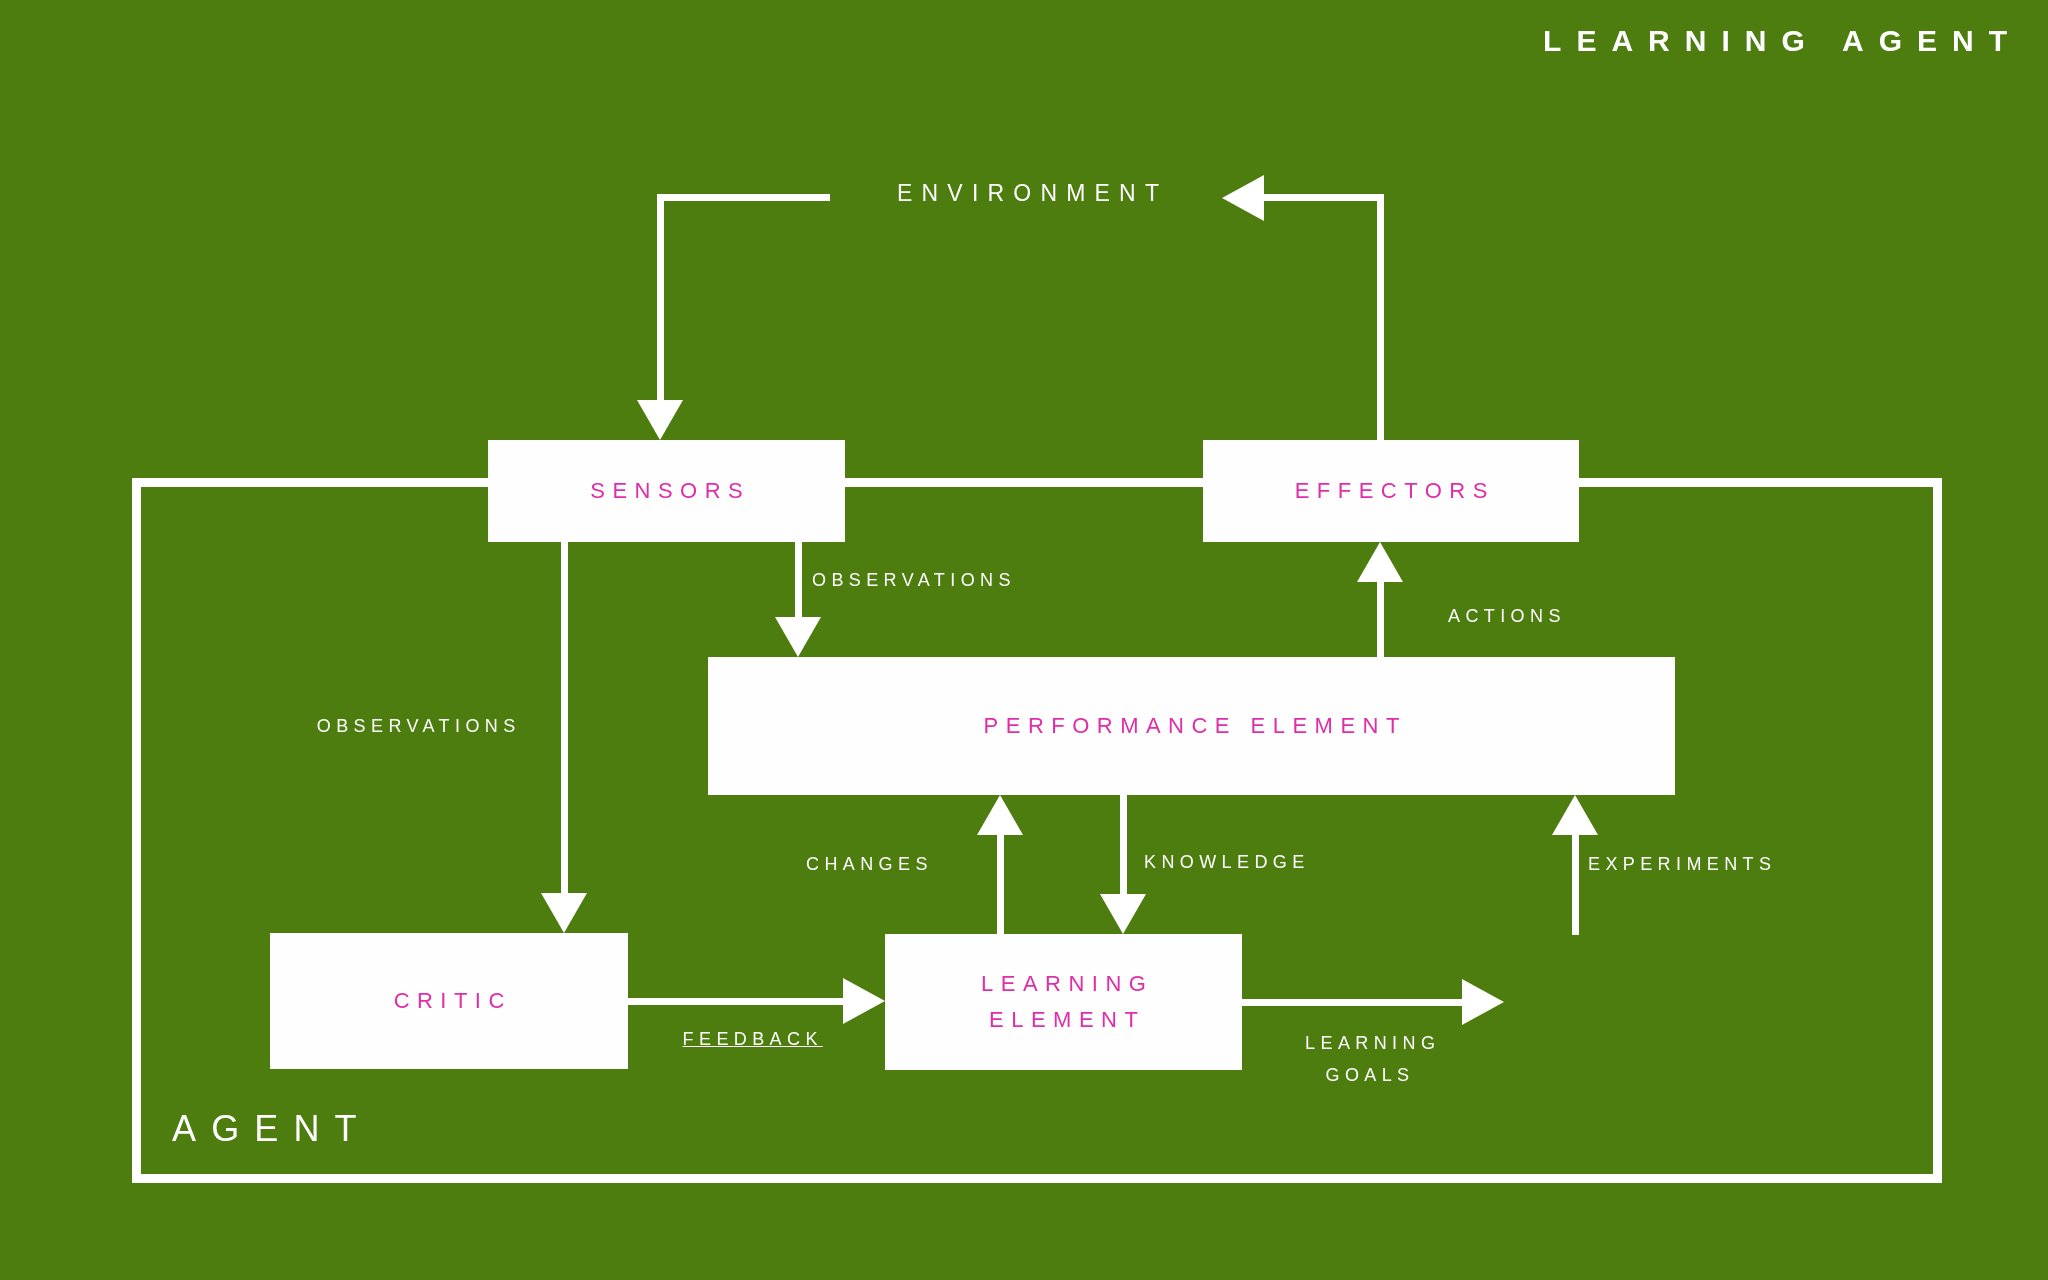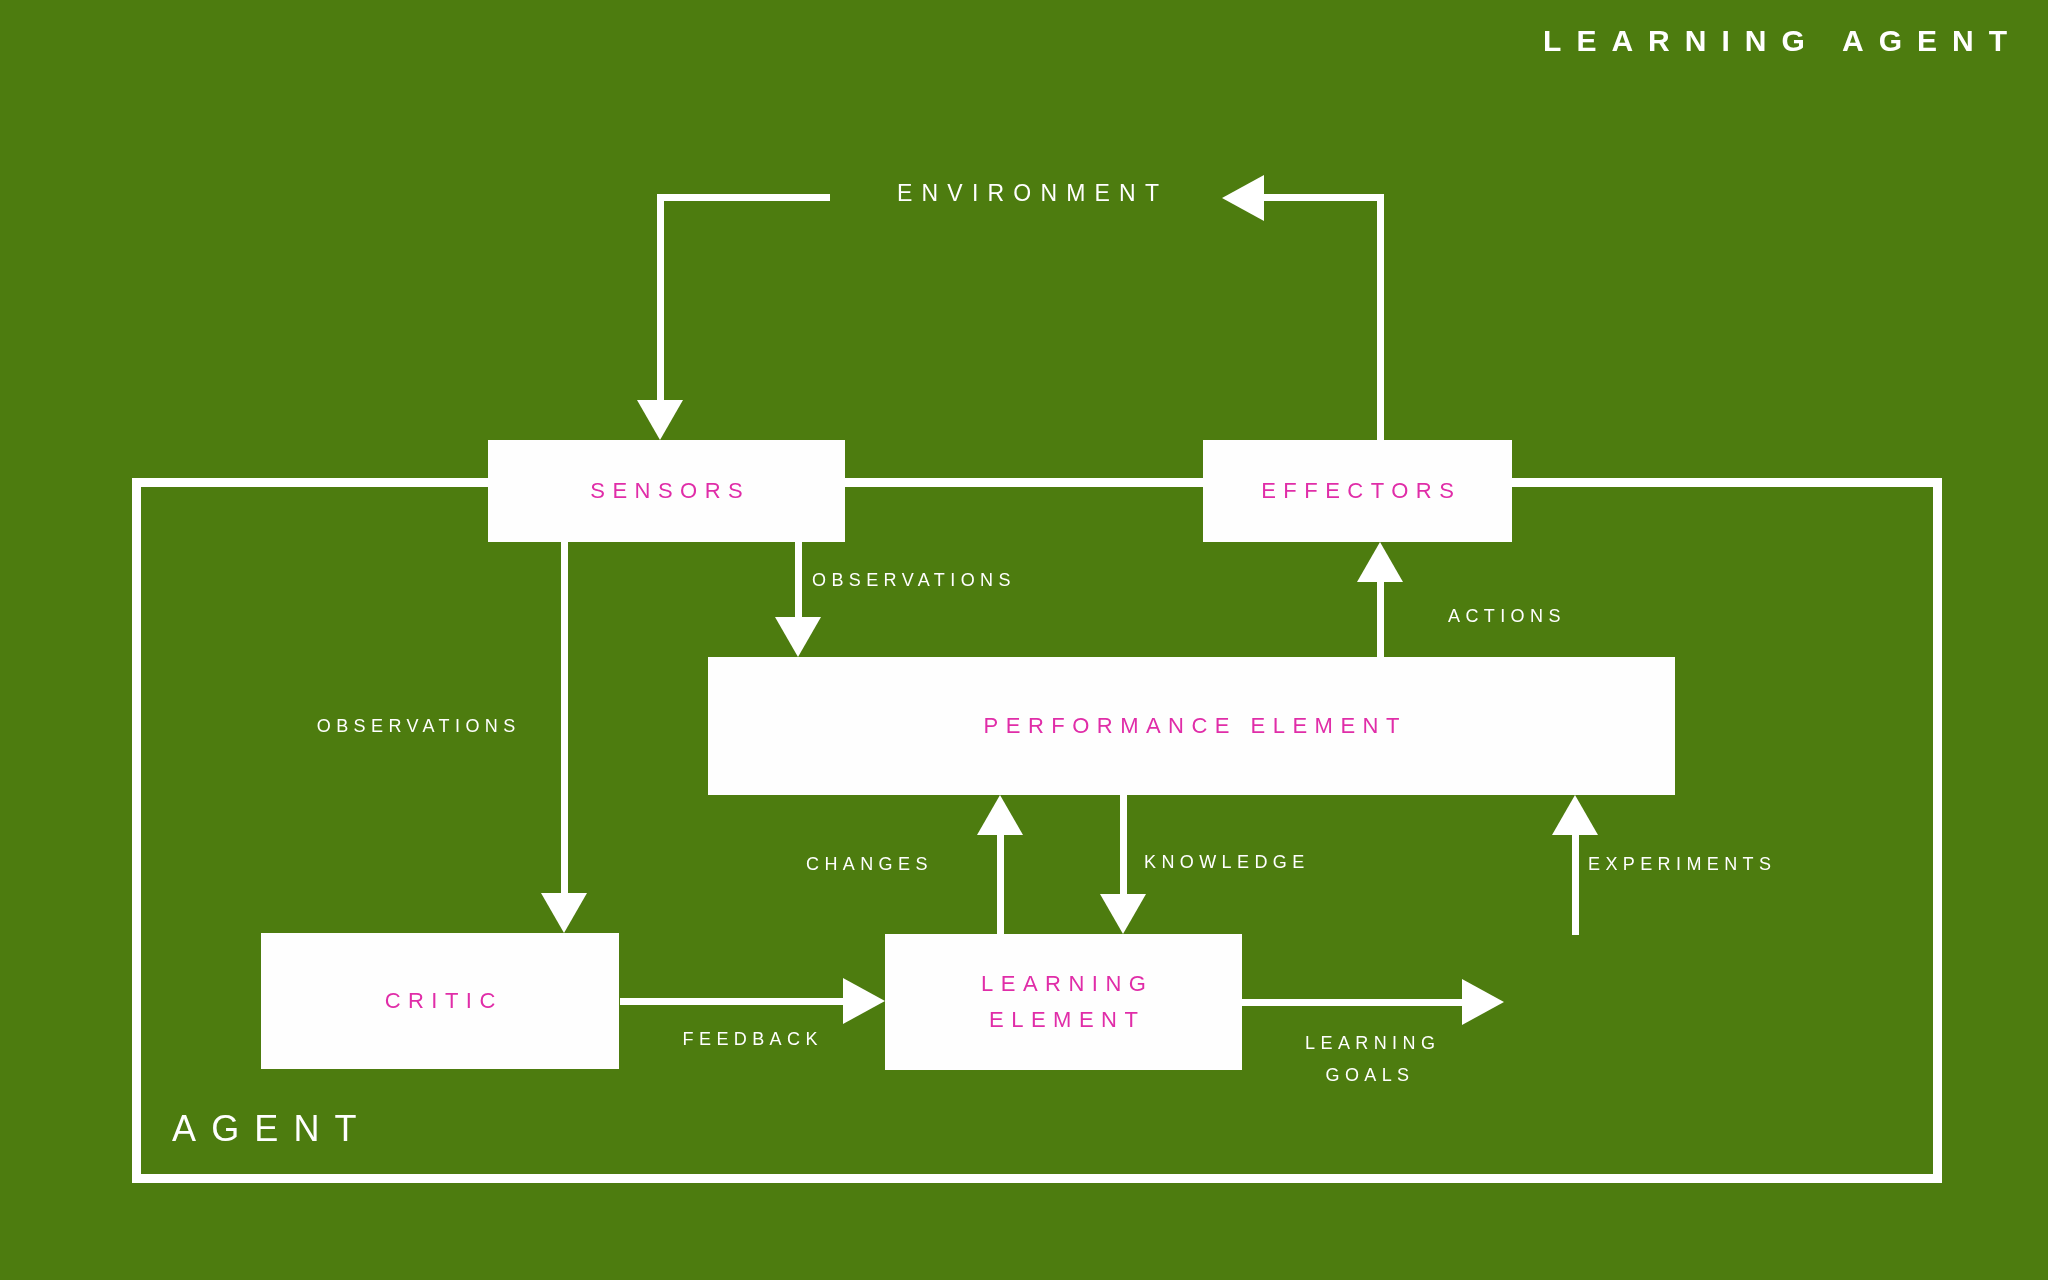--- a/index.html
+++ b/index.html
@@ -18,23 +18,23 @@
   
   .node{
     position:absolute;background:#FEFEFE;
     display:flex;align-items:center;justify-content:center;
     color:#E02DA8;font-weight:500;
     letter-spacing:0.34em;text-indent:0.34em;
     font-size:22px;text-align:center;
   }
   .node.two-line{flex-direction:column;line-height:1.62;}
   #box-sensors     {left:488px;top:440px;width:357px;height:102px;}
-  #box-effectors   {left:1203px;top:440px;width:309px;height:102px;}
+  #box-effectors   {left:1203px;top:440px;width:376px;height:102px;}
   #box-performance {left:708px;top:657px;width:967px;height:138px;}
-  #box-critic      {left:261px;top:933px;width:358px;height:136px;align-items:center;}
+  #box-critic      {left:270px;top:933px;width:358px;height:136px;align-items:center;}
   #box-learning    {left:885px;top:934px;width:357px;height:136px;}
   #box-problem     {left:1504px;top:935px;width:359px;height:133px;}
   
   .line{position:absolute;background:#ffffff;}
   #env-left-h   {left:657px;top:194px;width:173px;height:7px;}
   #env-left-v   {left:657px;top:194px;width:7px;height:208px;}
   #env-right-v  {left:1377px;top:197px;width:7px;height:243px;}
   #env-right-h  {left:1262px;top:194px;width:122px;height:7px;}
   #obs-critic-v {left:561px;top:542px;width:7px;height:353px;}
   #obs-perf-v   {left:795px;top:542px;width:7px;height:77px;}
@@ -67,21 +67,21 @@
   }
   .lbl.centered{text-align:center;text-indent:0.3em;}
   #lbl-title{top:24px;right:26px;font-size:30px;font-weight:600;letter-spacing:0.5em;}
   #lbl-environment{left:838px;top:180px;width:380px;font-size:23px;letter-spacing:0.4em;text-align:center;text-indent:0.4em;}
   #lbl-obs-left   {left:266px;top:716px;width:300px;}
   #lbl-obs-right  {left:812px;top:570px;width:320px;}
   #lbl-actions    {left:1448px;top:606px;width:220px;}
   #lbl-changes    {left:806px;top:854px;width:200px;}
   #lbl-knowledge  {left:1144px;top:852px;width:220px;}
   #lbl-experiments{left:1588px;top:854px;width:250px;}
-  #lbl-feedback   {left:650px;top:1029px;width:200px;}
+  #lbl-feedback   {left:650px;top:1029px;width:200px;text-decoration:underline;}
   #lbl-goals      {left:1268px;top:1027px;width:204px;line-height:1.8;white-space:normal;}
   #lbl-agent      {left:172px;top:1108px;font-size:36px;letter-spacing:0.42em;}
 </style>
 </head>
 <body>
 
 <div id="stage">
 
   <div class="lbl" id="lbl-title">LEARNING AGENT</div>
 

